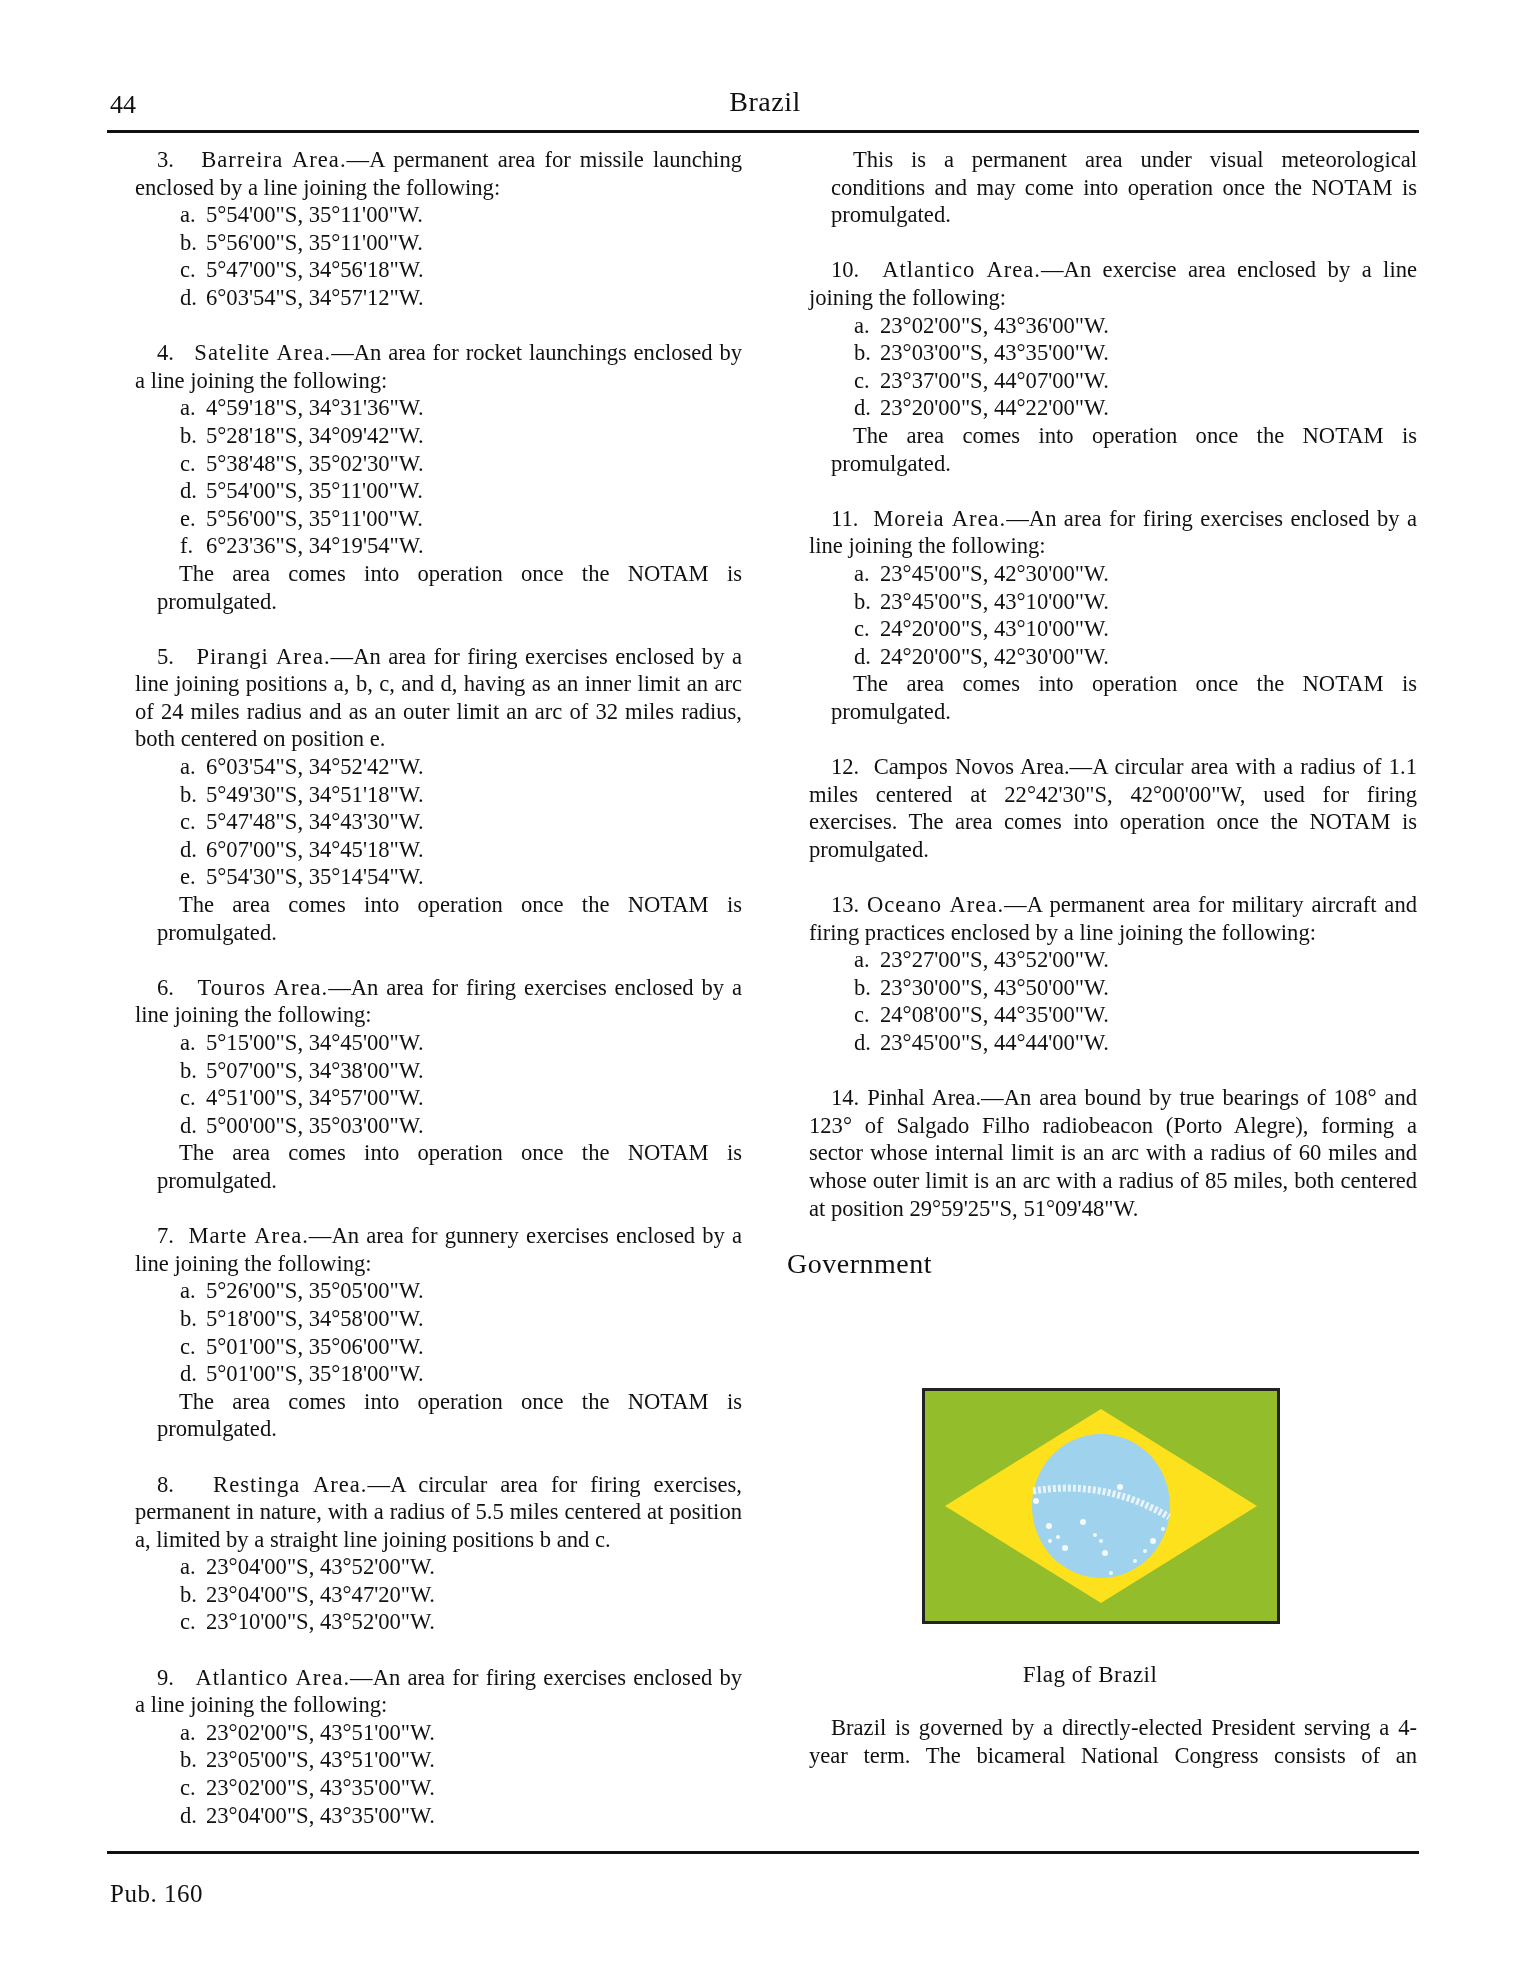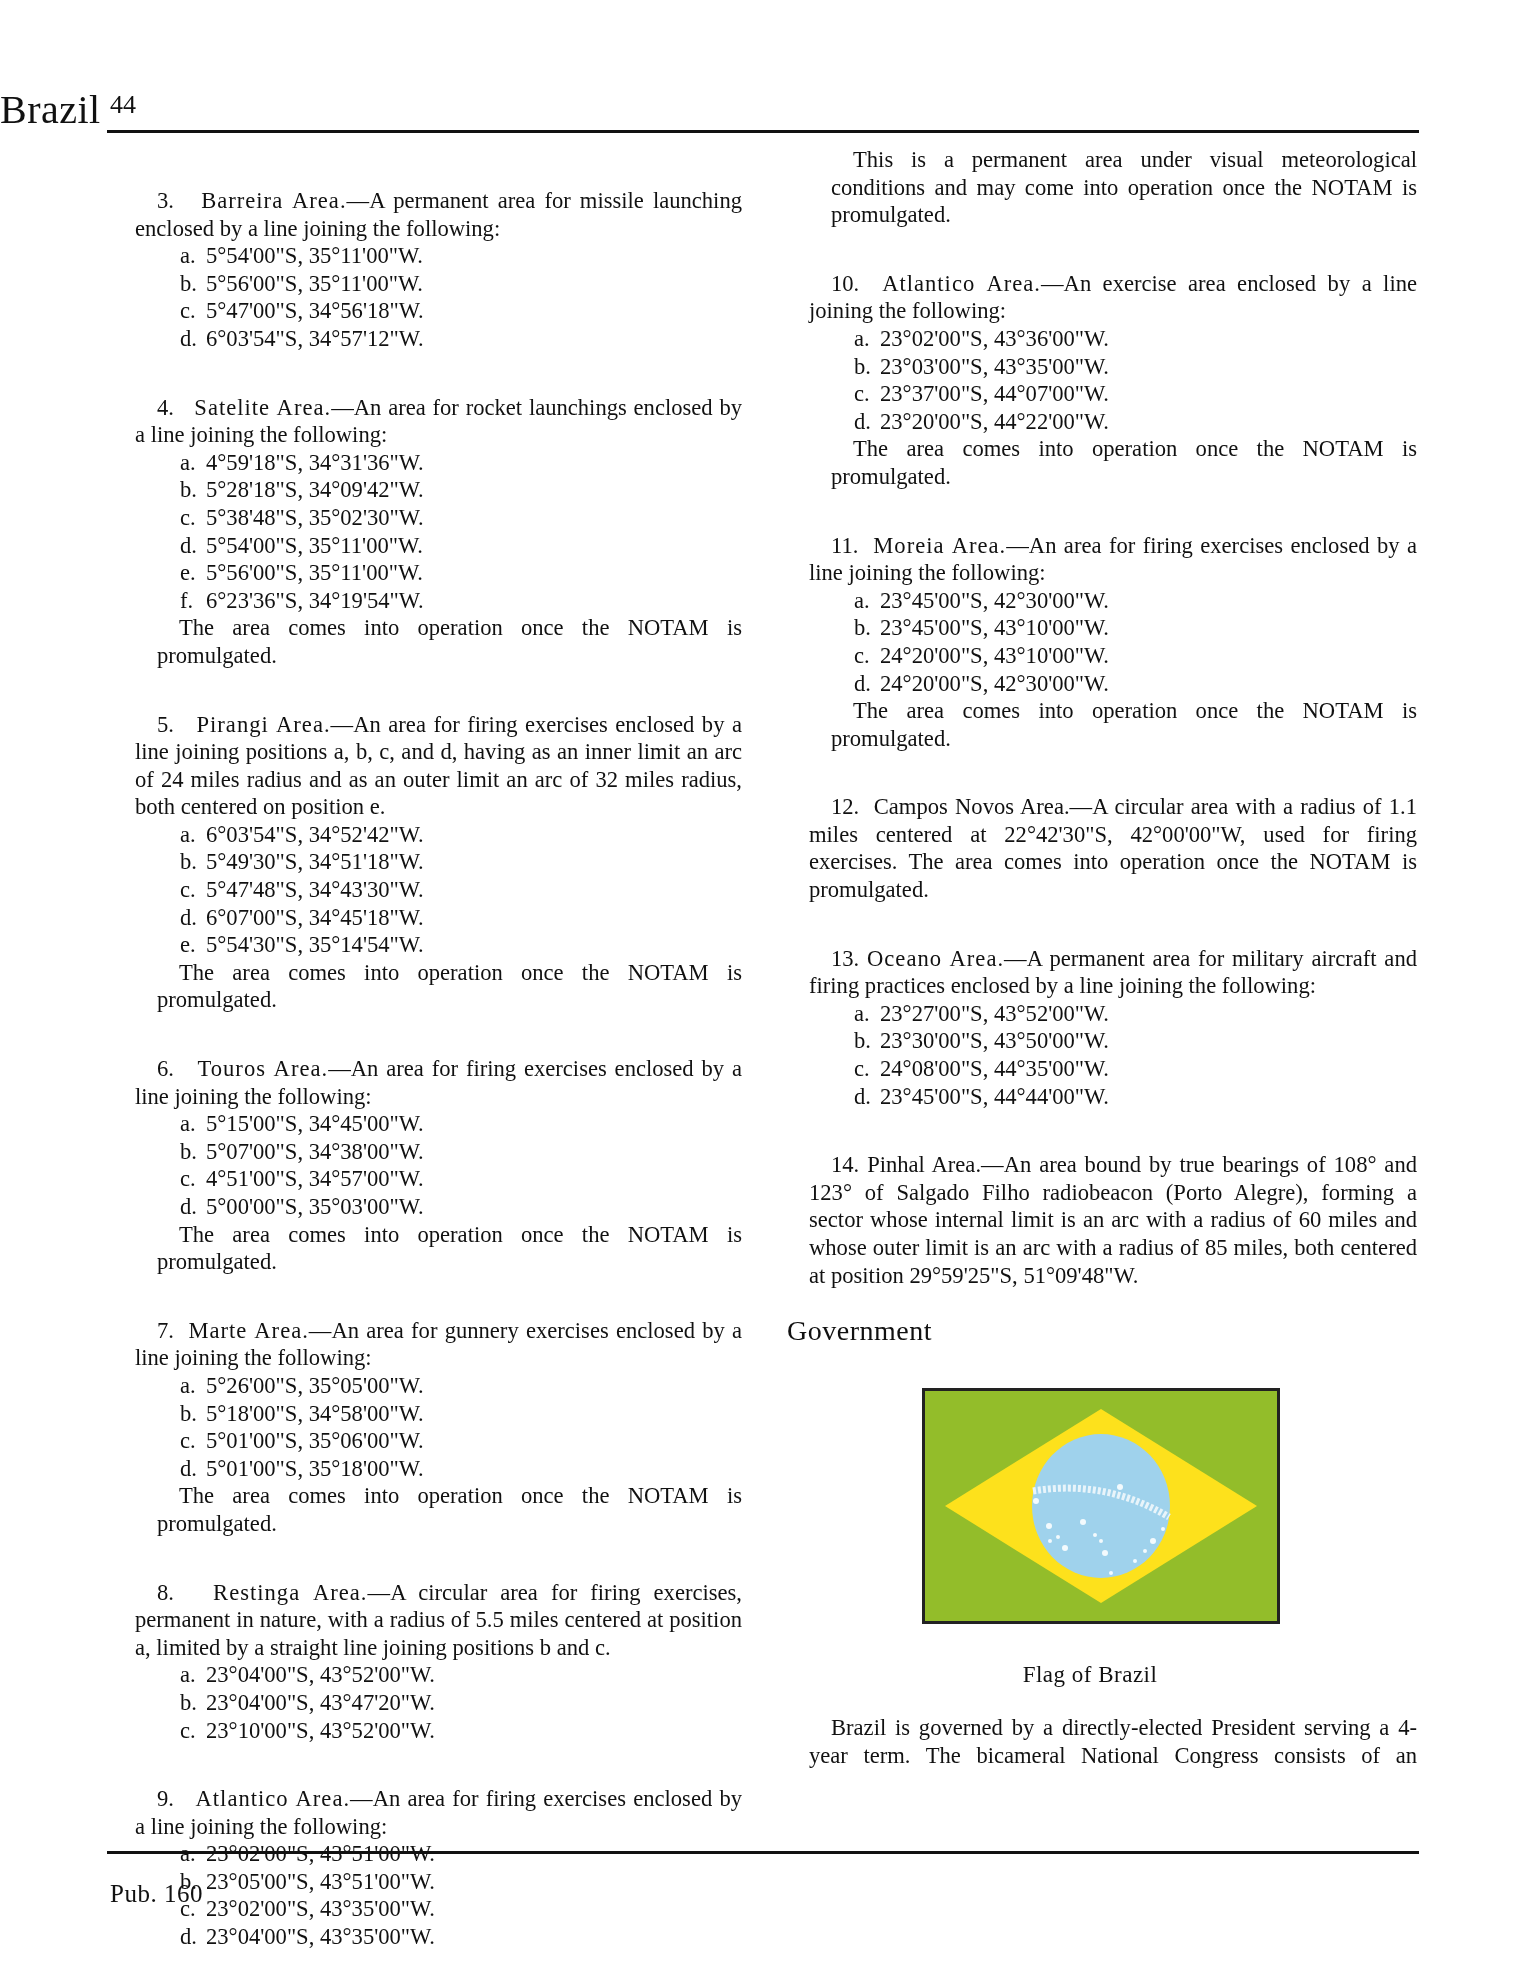--- a/index.html
+++ b/index.html
@@ -2,31 +2,31 @@
 <html><head>
 <meta charset="utf-8">
 <style>
   html, body { margin: 0; padding: 0; background: #ffffff; }
   body {
     width: 1530px; height: 1980px; position: relative; overflow: hidden;
     font-family: "Liberation Serif", "DejaVu Serif", serif;
     color: #111111;
   }
   .page-num { position: absolute; left: 110px; top: 90px; font-size: 26px; }
-  .running-title { position: absolute; left: 0; width: 1530px; top: 86px; font-size: 40px; letter-spacing: 0.5px; }
+  .running-title { position: absolute; left: 0; width: 1530px; text-align: center; top: 86px; font-size: 28px; letter-spacing: 0.5px; }
   .rule { position: absolute; left: 107px; width: 1312px; height: 3px; background: #111; }
   .rule.top { top: 130px; }
   .rule.bottom { top: 1851px; }
   .footer { position: absolute; left: 110px; top: 1880px; font-size: 25px; letter-spacing: 0.5px; }
 
   .col { position: absolute; top: 146px; font-size: 22.6px; line-height: 27.6px; }
   .col.left { left: 135px; width: 607px; }
   .col.right { left: 809px; width: 608px; }
 
-  .section { margin-bottom: 27.6px; margin-top: 41px; }
+  .section { margin-bottom: 27.6px; }
   .para { text-align: justify; text-indent: 22px; margin: 0; }
   .head-label { letter-spacing: 1px; }
   .coords { margin: 0; padding: 0; list-style: none; }
   .coords li { padding-left: 45px; white-space: nowrap; }
   .coords .letter { display: inline-block; width: 26px; }
   .note { text-align: justify; margin: 0; padding-left: 22px; text-indent: 22px; }
   .intro-note { text-align: justify; margin: 0 0 27.6px 0; padding-left: 22px; text-indent: 22px; }
 
   .gov-heading { font-size: 28px; letter-spacing: 0.5px; margin: 20px 0 0 -22px; }
   .flag-wrap { position: absolute; left: 922px; top: 1388px; width: 358px; height: 236px; border: 3px solid #222; background: #93bd2a; box-sizing: border-box; overflow: hidden; }

